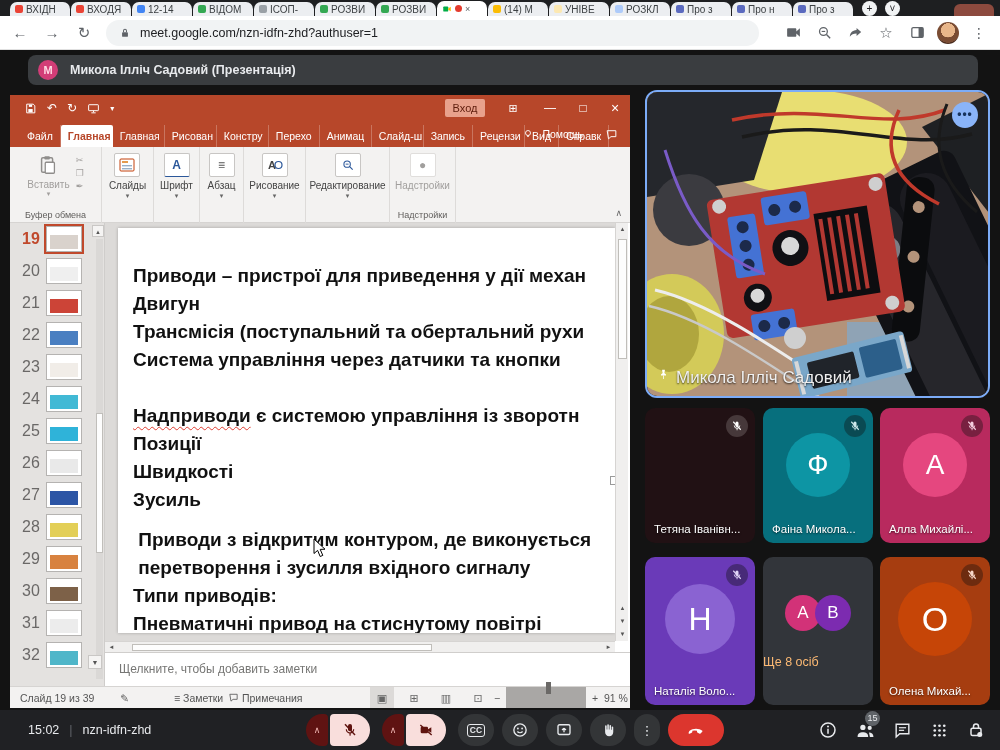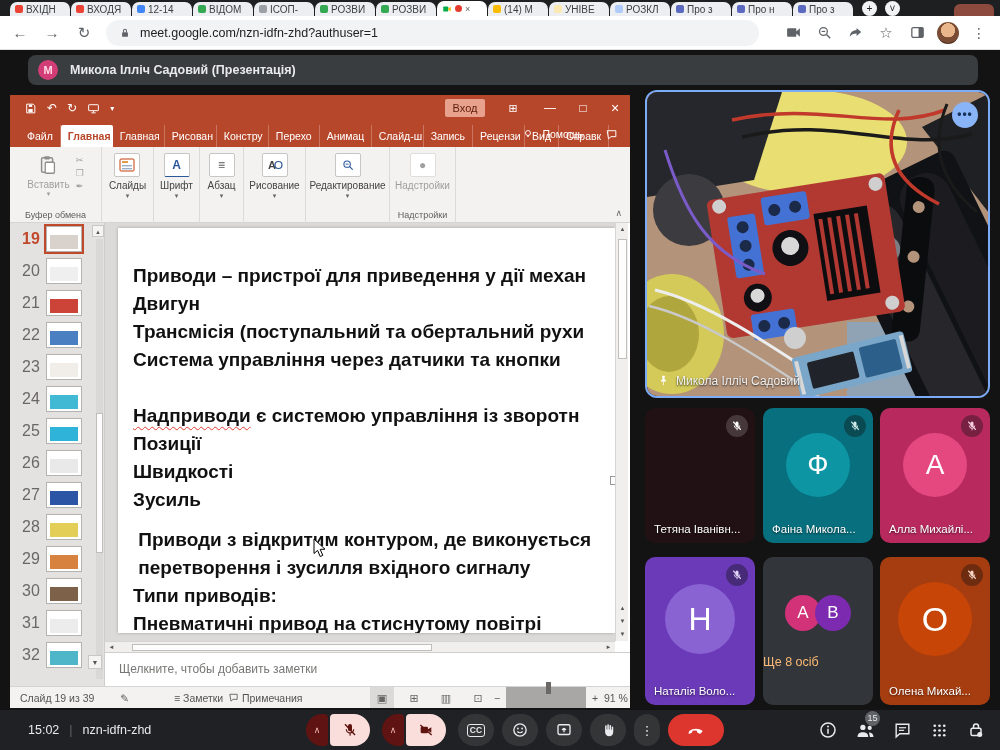--- a/index.html
+++ b/index.html
@@ -74,21 +74,21 @@
   .notes .ph { margin:9px 0 0 14px; font-size:12px; color:#767674; }
   .rail-collapse { position:absolute; left:78px; top:560px; width:14px; height:14px; background:#f5f4f3; border:1px solid #c9c7c5; font-size:7px; text-align:center; line-height:14px; color:#555; }
   .statusbar { position:absolute; left:0; top:591px; width:620px; height:22px; background:#f3f2f1; border-top:1px solid #d6d4d2; font-size:10.5px; color:#555; }
   .statusbar > div { position:absolute; top:0; height:22px; line-height:22px; }
   .viewic { width:24px; text-align:center; font-size:11px; color:#666; }
   .zoomtrack { position:absolute; top:10px; width:80px; height:2px; background:#a9a7a5; }
   .zoomknob { position:absolute; top:-5px; left:40px; width:5px; height:12px; background:#6b6967; }
 
   
   .main-tile { left:645px; top:90px; width:345px; height:308px; border-radius:12px; border:2px solid #7cacf8; overflow:hidden; background:#000; }
-  .tile-caption { position:absolute; left:10px; bottom:8px; color:#f0f0f0; font-size:12px; display:flex; gap:6px; text-shadow:0 1px 2px rgba(0,0,0,.8); }
+  .tile-caption { position:absolute; left:10px; bottom:8px; color:#f0f0f0; font-size:17px; display:flex; gap:6px; text-shadow:0 1px 2px rgba(0,0,0,.8); }
   .more-dot { position:absolute; right:10px; top:10px; width:26px; height:26px; border-radius:50%; background:#8ab4f8; color:#17335c; text-align:center; line-height:24px; font-weight:bold; letter-spacing:1px; font-size:12px; }
   .tile { border-radius:10px; overflow:hidden; position:absolute; }
   .tile .tile-name { position:absolute; left:9px; bottom:8px; color:#fff; font-size:11.5px; text-shadow:0 1px 2px rgba(0,0,0,.6); white-space:nowrap; }
   .mic-badge { position:absolute; right:7px; top:7px; width:22px; height:22px; border-radius:50%; background:rgba(15,15,15,.38); display:flex; align-items:center; justify-content:center; }
   .tile-avatar { position:absolute; left:50%; top:42%; transform:translate(-50%,-50%); width:64px; height:64px; border-radius:50%; color:#fff; font-size:28px; display:flex; align-items:center; justify-content:center; }
   .duo { position:absolute; left:50%; top:38%; transform:translate(-50%,-50%); display:flex; }
   .duo .mini { width:36px; height:36px; border-radius:50%; color:#fff; font-size:17px; display:flex; align-items:center; justify-content:center; }
   .duo .mini:last-child { margin-left:-6px; }
   .center-name { position:absolute; left:0; right:0; top:58%; text-align:left; color:#fdba74; font-size:12.5px;margin-top:12px; }
 

